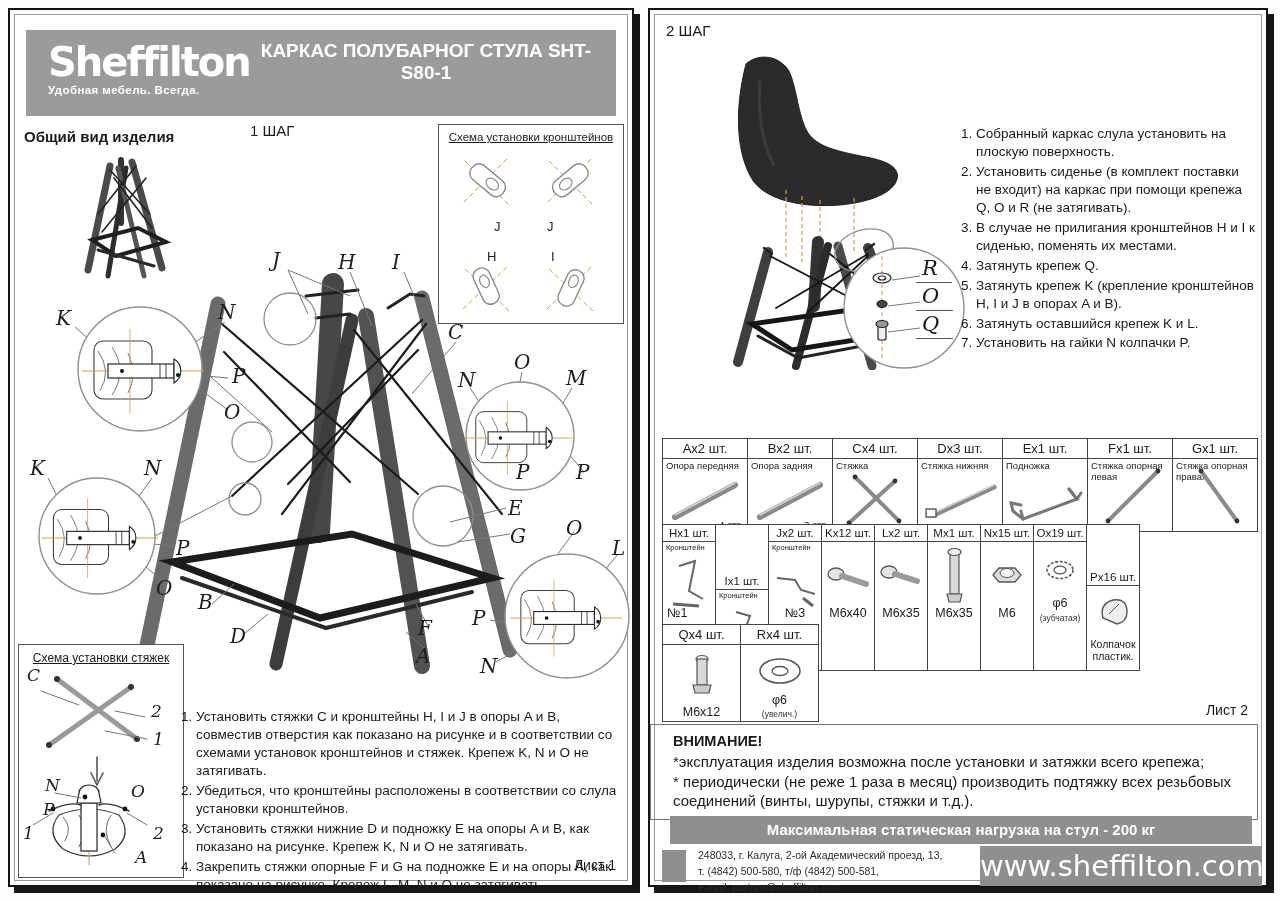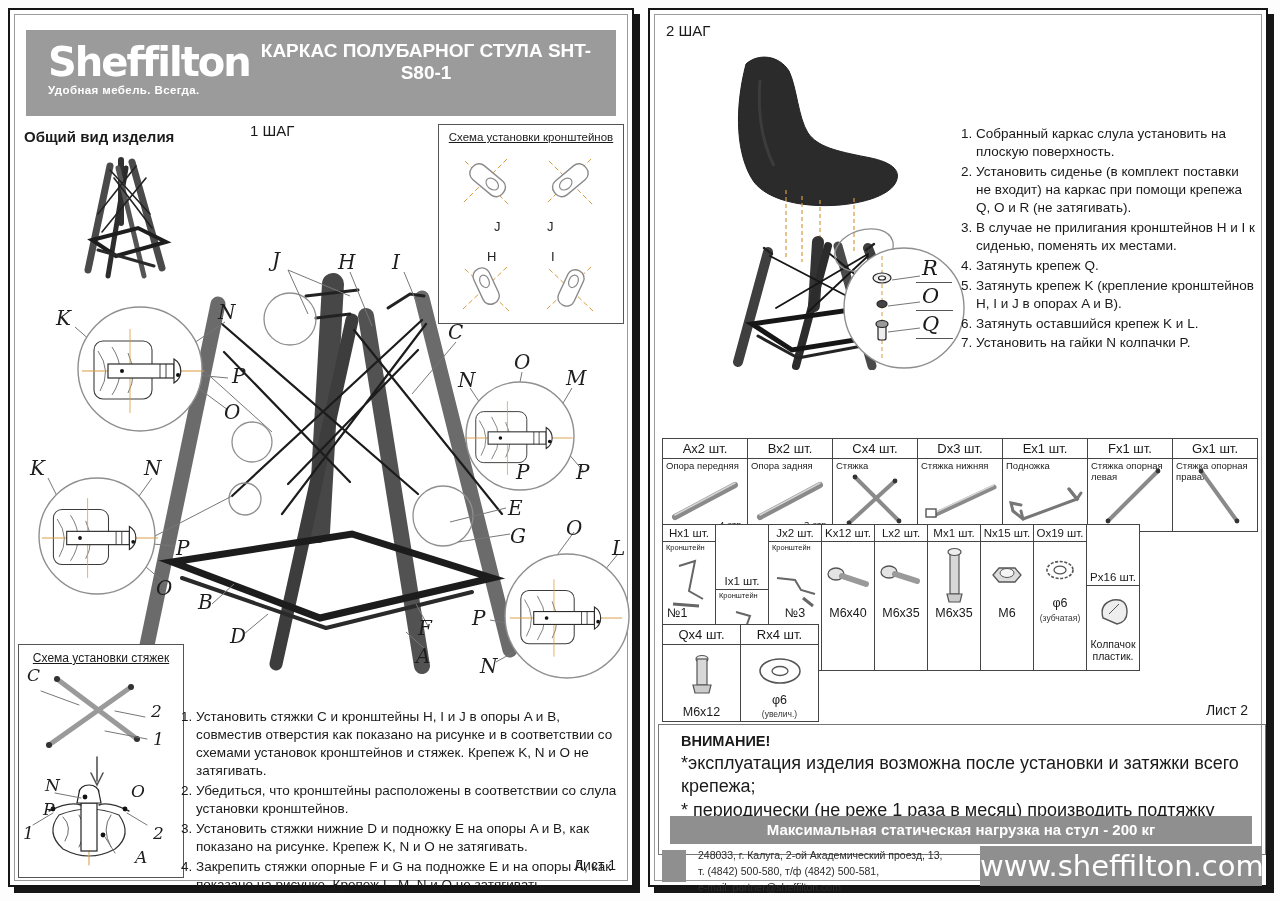--- a/index.html
+++ b/index.html
@@ -51,21 +51,21 @@
   .pcell-b { position:relative; }
   .pcell-name { font-size:9.5px; color:#222; padding:2px 2px 0 3px; line-height:1.15; }
   .pcell-note { position:absolute; right:3px; bottom:1px; font-size:9.5px; }
   .pcell-label { position:absolute; left:0; right:0; bottom:2px; text-align:center; font-size:12.5px; }
   .pcell-sub { position:absolute; left:0; right:0; bottom:-1px; text-align:center; font-size:8.5px; color:#333; }
   .picon { position:absolute; left:0; top:0; }
 
   
   .warning-box { position:absolute; border:1px solid #777; padding:8px 12px 8px 22px; }
   .warning-title { font-weight:bold; font-size:14.5px; margin-bottom:3px; }
-  .warning-line { font-size:18px; line-height:1.3; }
+  .warning-line { font-size:15px; line-height:1.3; }
   .load-banner { position:absolute; background:#8f8f8f; color:#fff; font-weight:bold; font-size:15px;
                  text-align:center; line-height:28px; }
   .addr-square { position:absolute; background:#8f8f8f; }
   .addr { position:absolute; font-size:10.5px; line-height:1.5; color:#2c2c2c; }
   .site-banner { position:absolute; background:#8f8f8f; color:#fff; text-align:center;
                  font-family:"DejaVu Sans",sans-serif; font-size:29px; line-height:40px; }
   svg { display:block; }
 </style>
 </head>
 <body>
@@ -564,21 +564,21 @@
               </svg>
             <div class="pcell-label" style="bottom:14px;">φ6</div>
             <div class="pcell-sub" style="bottom:2px;">(увелич.)</div>
           </div>
         </div>
       </div>
     </div>
 
     <div class="sheet-label" style="right:18px; top:692px;">Лист 2</div>
 
-    <div class="warning-box" style="left:8px; top:714px; width:572px;">
+    <div class="warning-box" style="left:0; top:714px; width:572px;">
       <div class="warning-title">ВНИМАНИЕ!</div>
       <div class="warning-line">*эксплуатация изделия возможна после установки и затяжки всего крепежа;</div>
       <div class="warning-line">* периодически (не реже 1 раза в месяц) производить подтяжку всех резьбовых соединений (винты, шурупы, стяжки и т.д.).</div>
     </div>
 
     <div class="load-banner" style="left:20px; top:806px; width:582px; height:28px;">Максимальная статическая нагрузка на стул - 200 кг</div>
 
     <div class="addr-square" style="left:12px; top:840px; width:24px; height:32px;"></div>
     <div class="addr" style="left:48px; top:838px;">
       <div>248033, г. Калуга, 2-ой Академический проезд, 13,</div>

